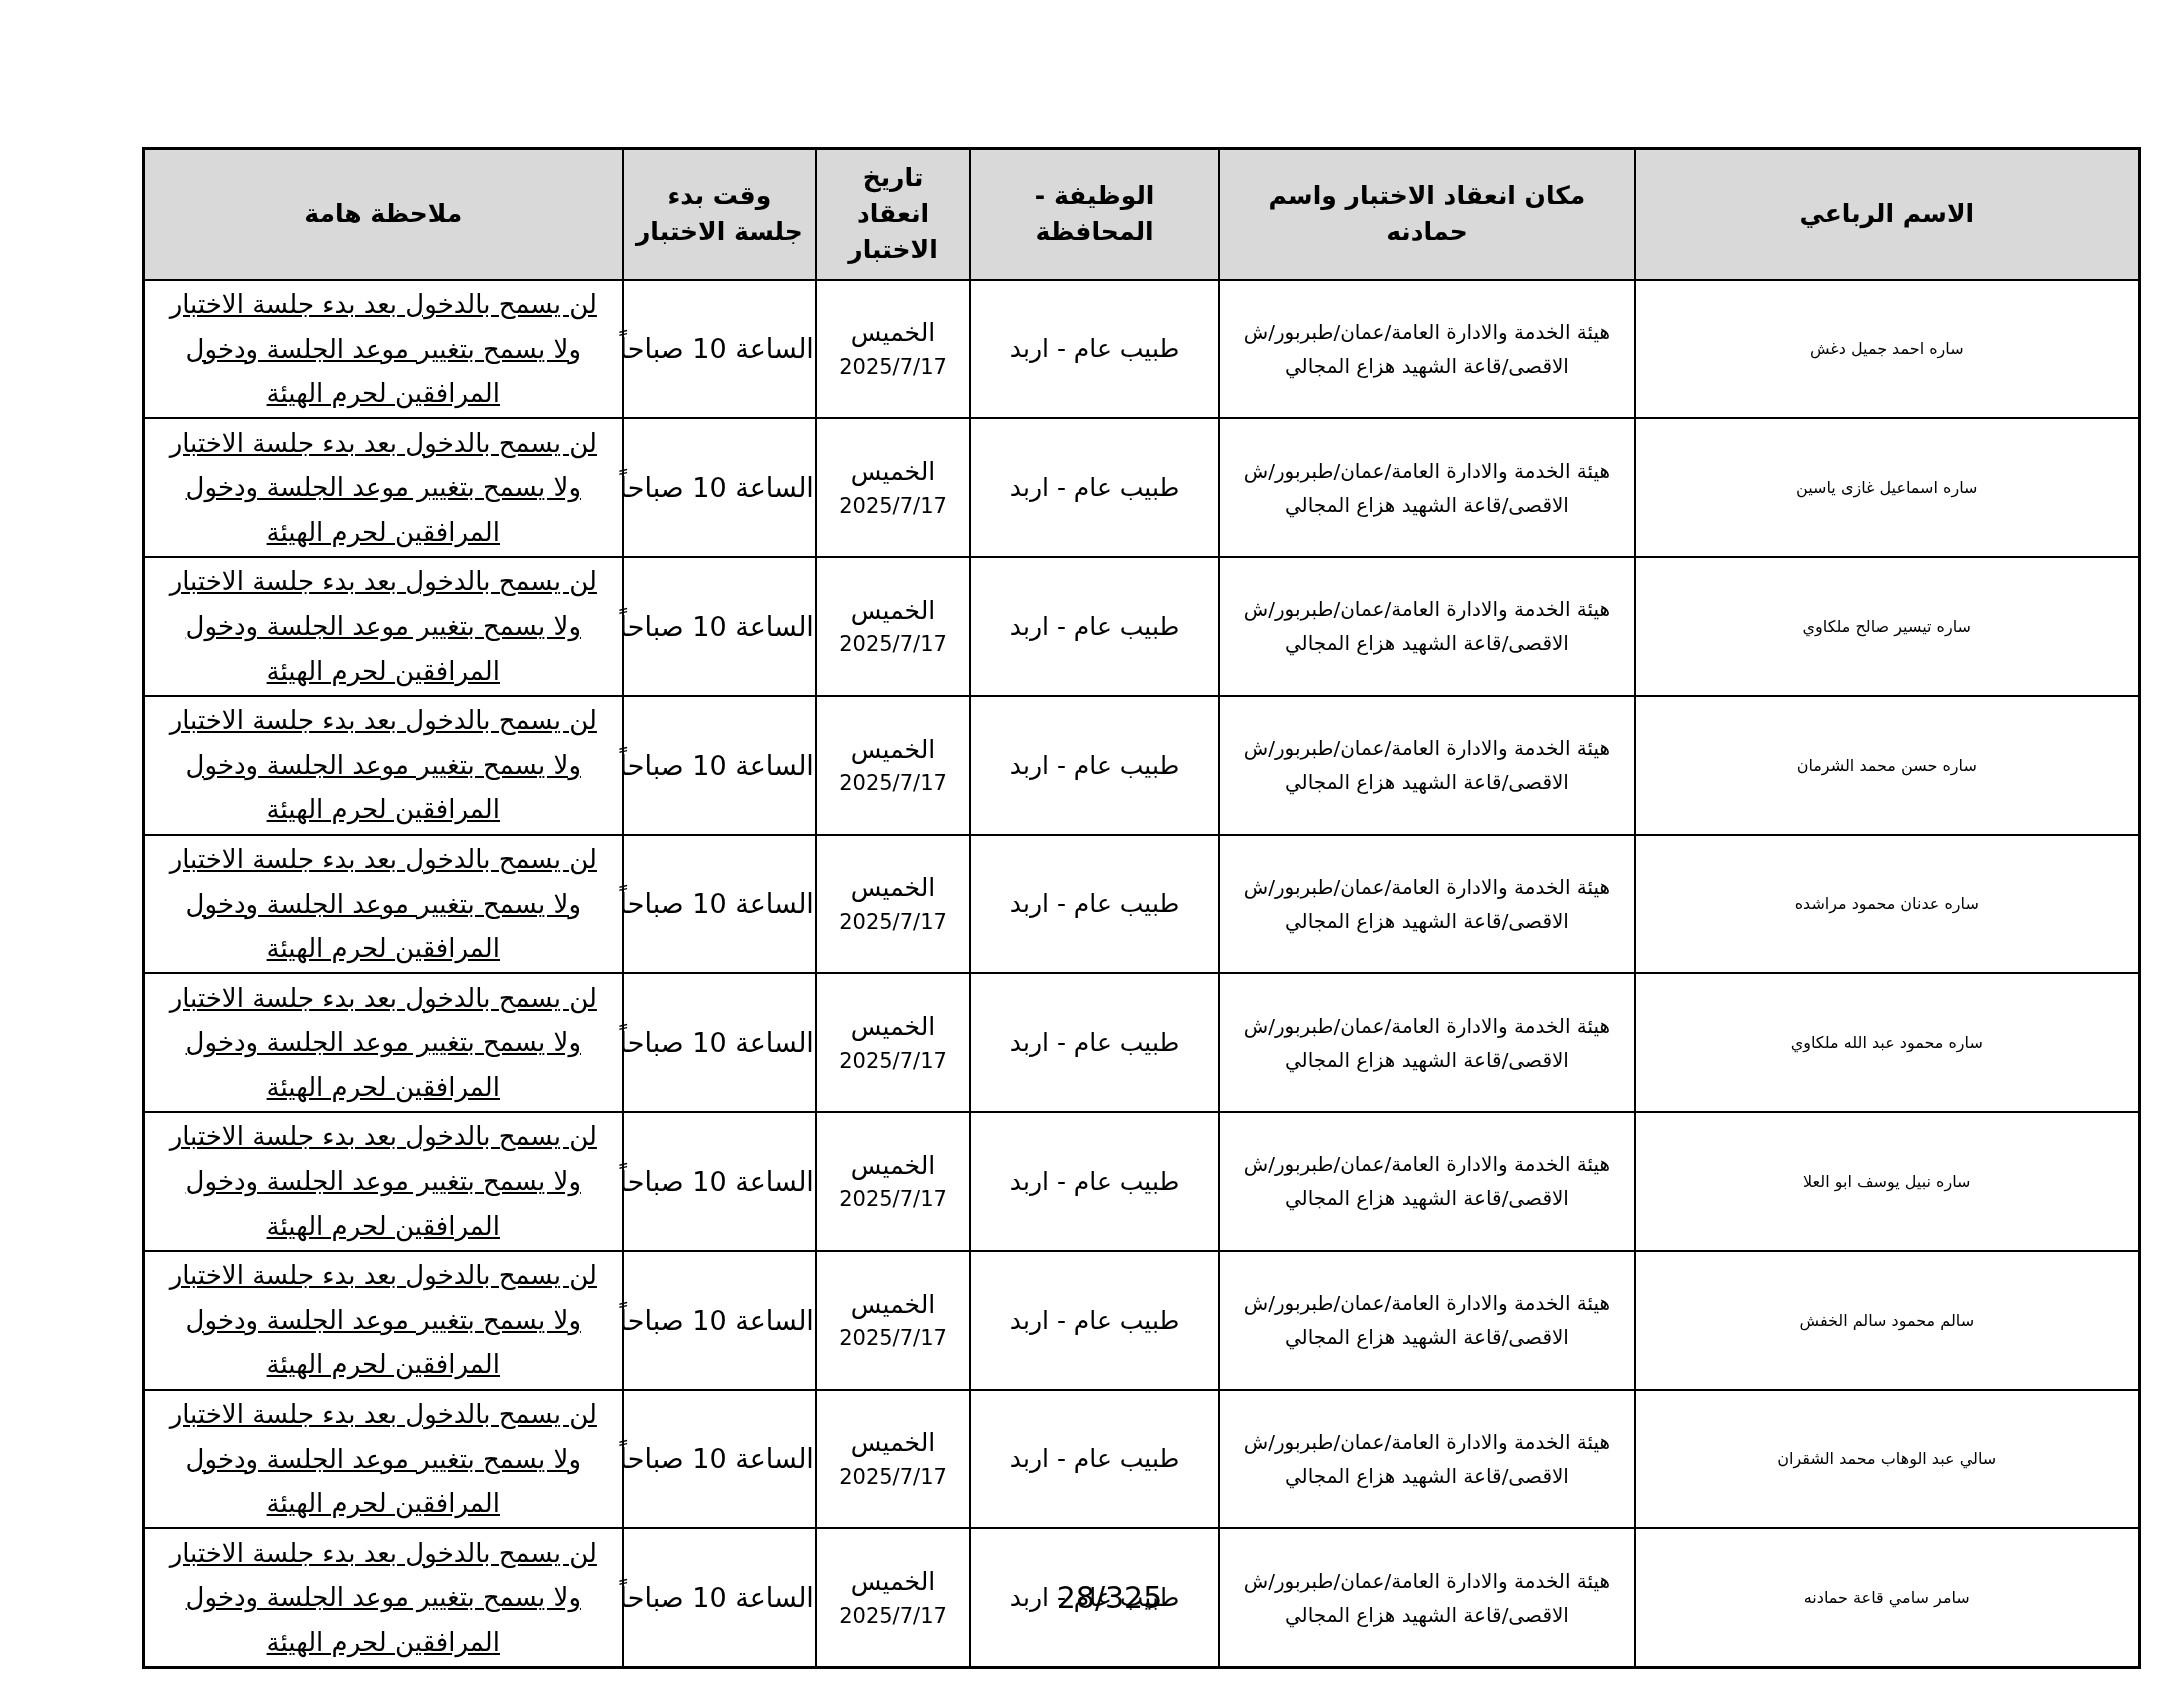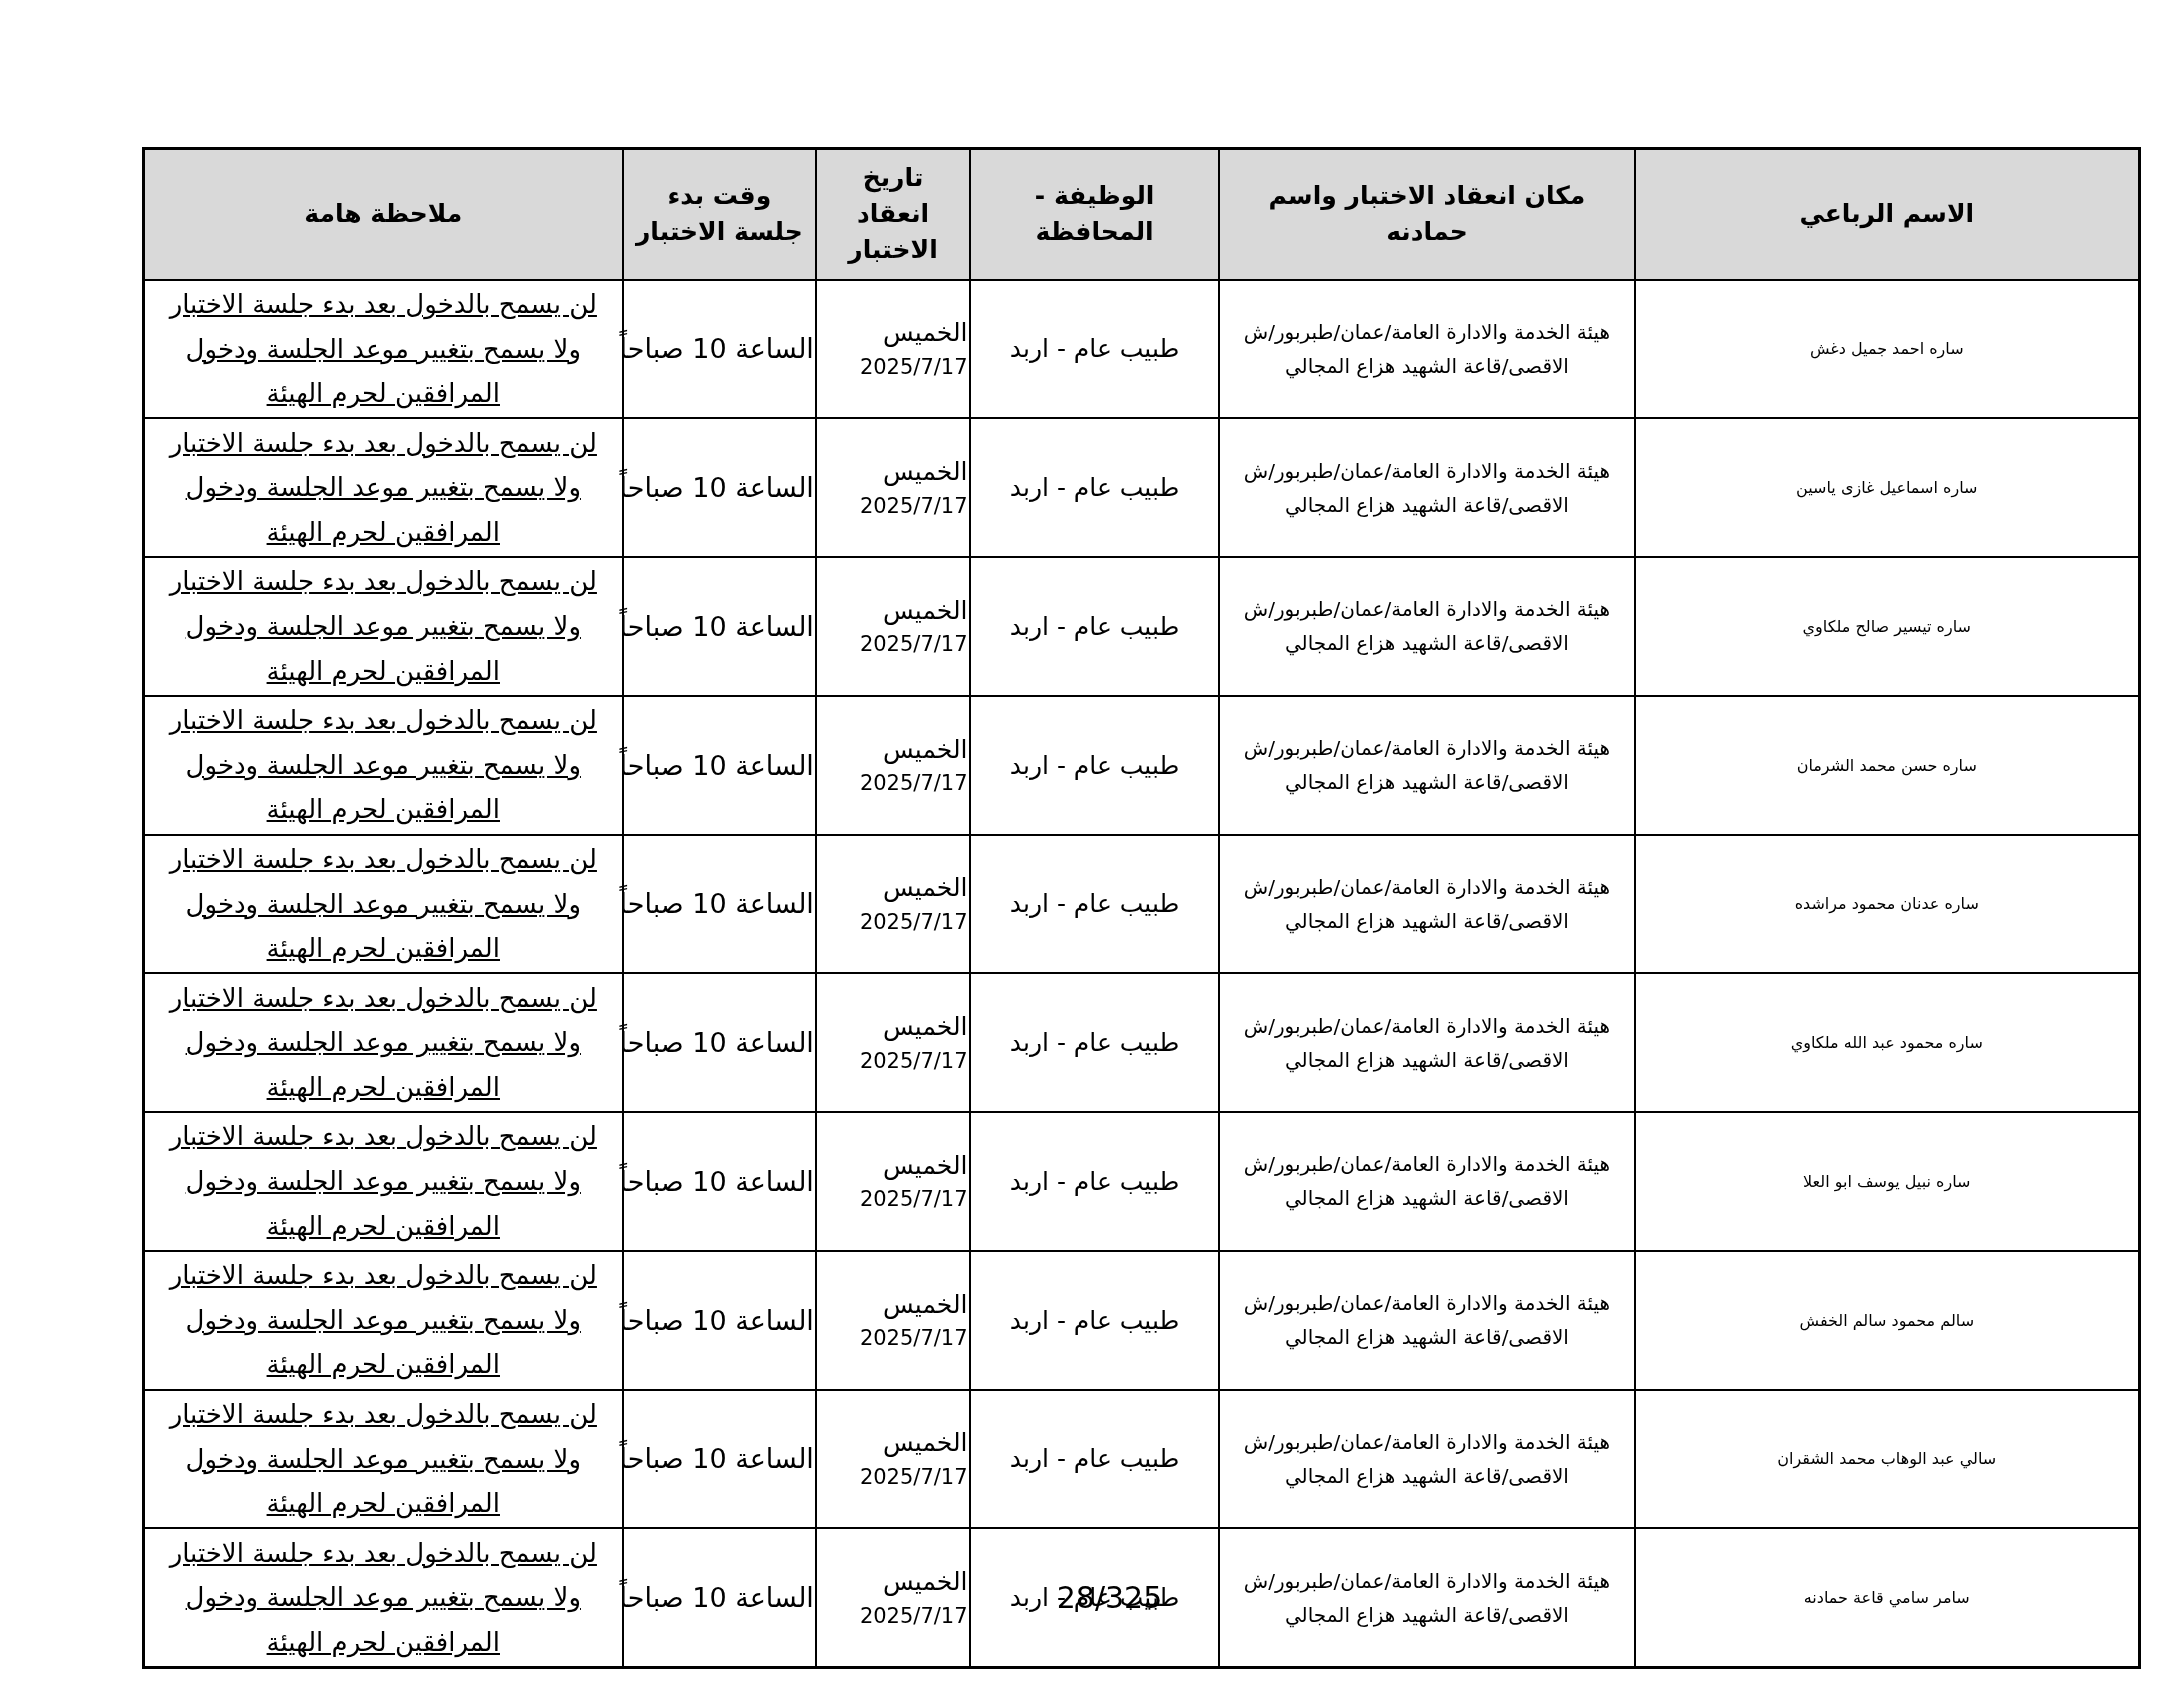--- a/index.html
+++ b/index.html
@@ -60,21 +60,21 @@
     font-size: 26px;
     line-height: 1.72;
     padding: 1.3px 9.3px;
     text-decoration: underline;
   }
   td.col-time {
     font-size: 27px;
     white-space: nowrap;
     padding: 1.3px 1.3px;
   }
-  td.col-date { padding: 1.3px 1.3px; text-align: right; }
+  td.col-date { padding: 1.3px 1.3px; }
   .date-day {
     font-size: 25px;
     line-height: 1.5;
   }
   .date-val {
     font-size: 21px;
     line-height: 1.5;
     direction: ltr;
   }
   td.col-job { font-size: 25px; margin-left: 24px; }

